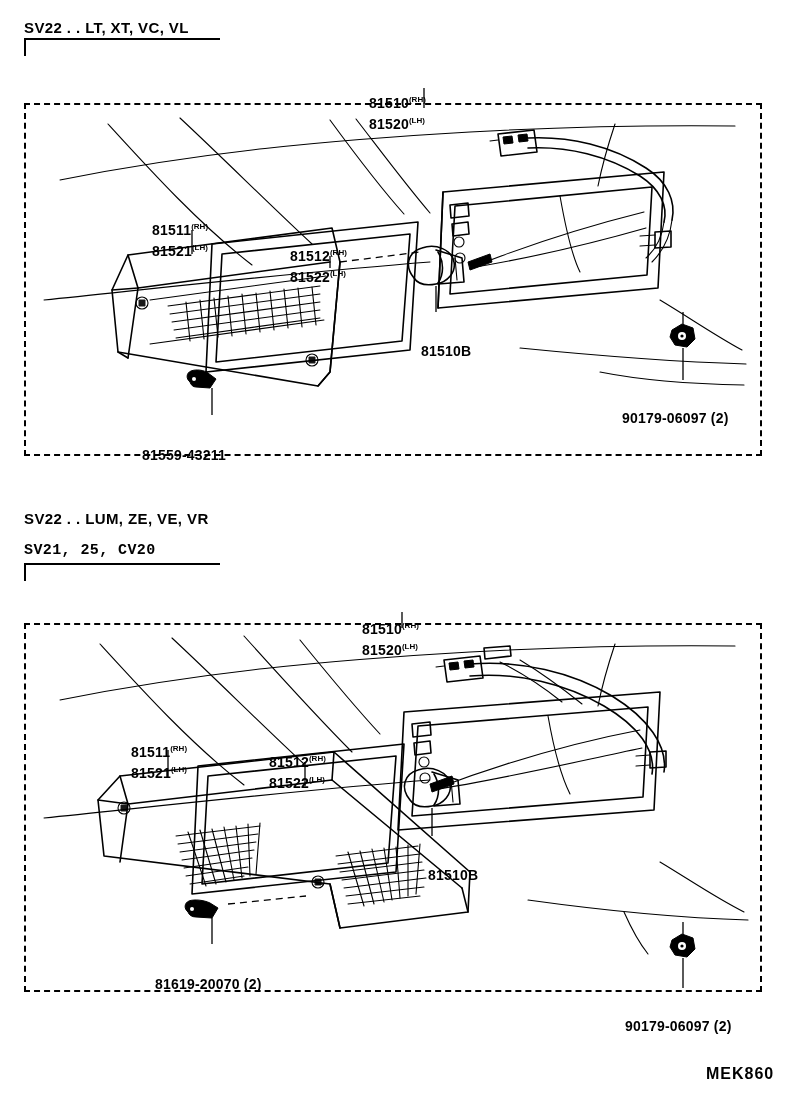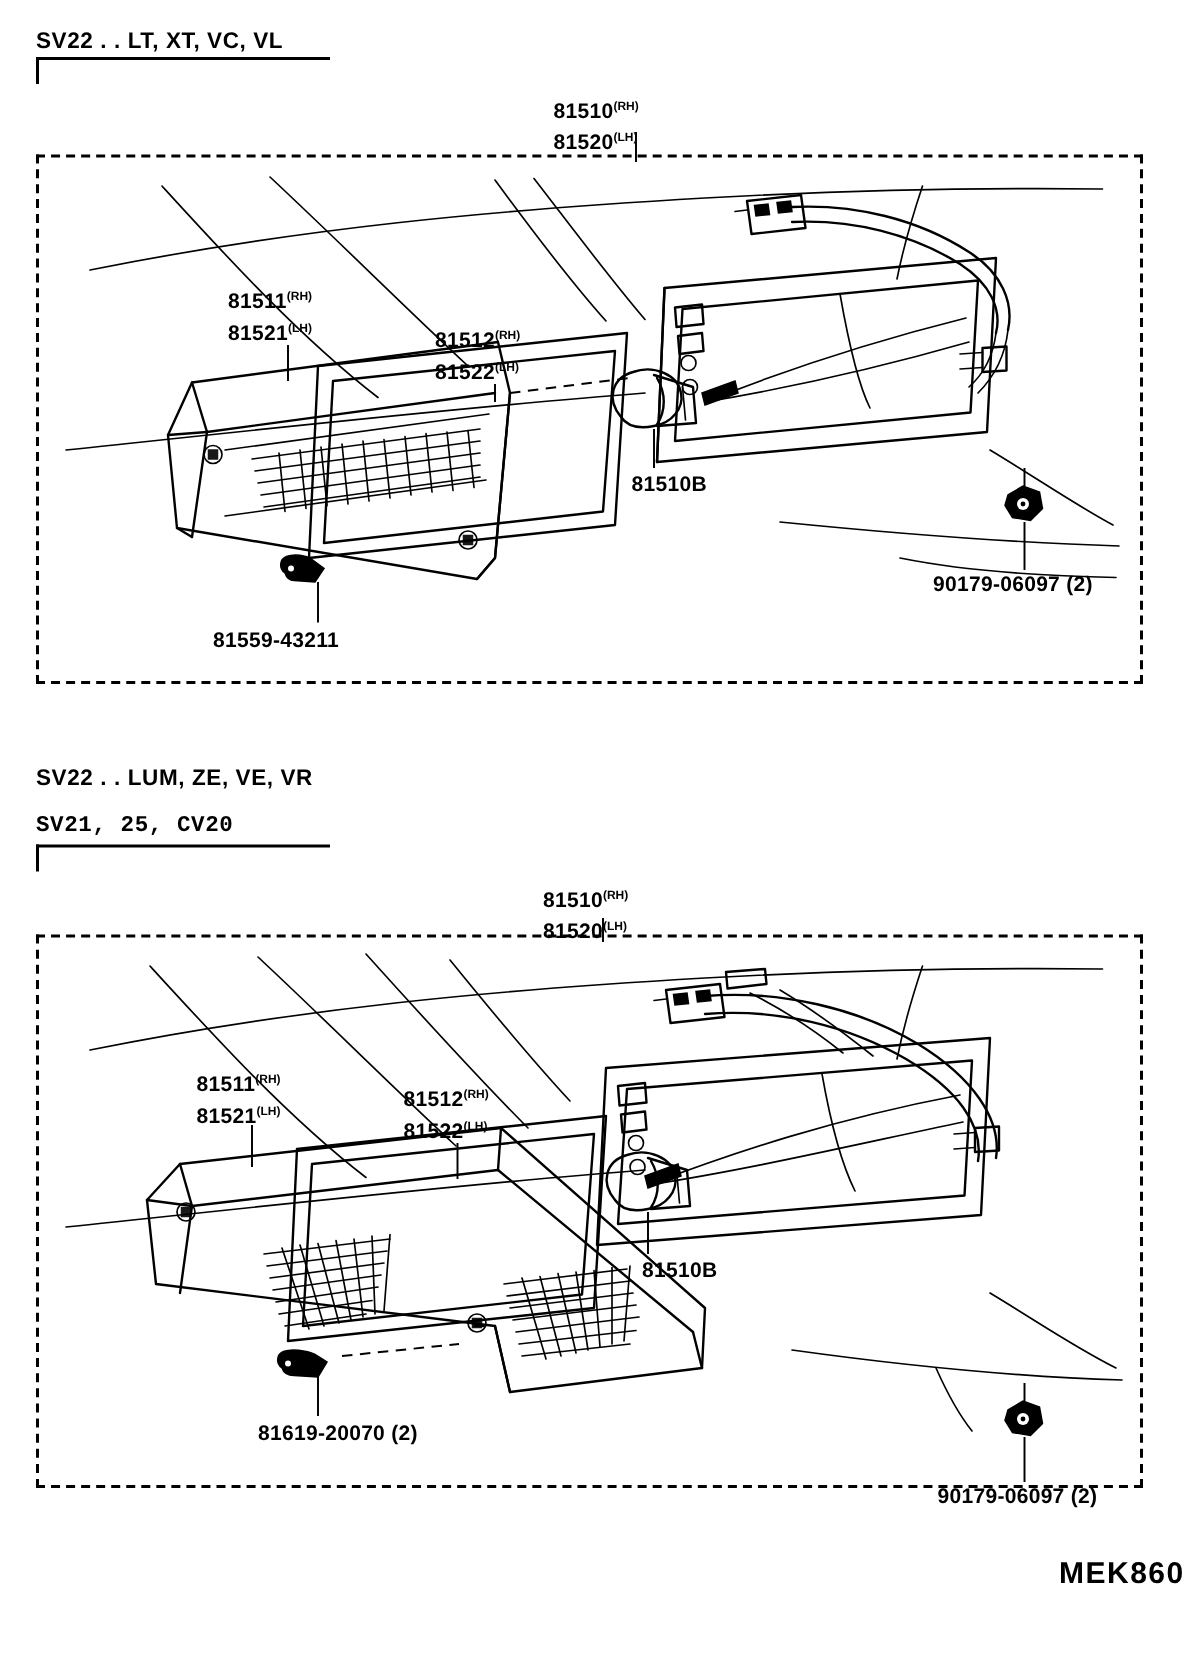--- a/index.html
+++ b/index.html
@@ -42,29 +42,31 @@
   }
 
   
   .lbl{
     position:absolute;
     font-weight:bold;
     font-size:14px;
     letter-spacing:0.2px;
     white-space:nowrap;
     line-height:17px;
+    margin-top:29px;
   }
   .lbl .sfx{font-size:8px;vertical-align:super;letter-spacing:0;}
   .lbl.two-line{line-height:17px;}
 
   .code{
     position:absolute;
     font-weight:bold;
-    font-size:20px;
+    font-size:16px;
     letter-spacing:1px;
+    margin-top:27px;
   }
 
   svg{position:absolute;top:0;left:0;overflow:visible;}
   .ln{fill:none;stroke:#000;stroke-width:1.6;stroke-linecap:round;stroke-linejoin:round;}
   .ln-thin{fill:none;stroke:#000;stroke-width:1.1;stroke-linecap:round;stroke-linejoin:round;}
   .ln-lead{fill:none;stroke:#000;stroke-width:1.3;}
   .ln-dash{fill:none;stroke:#000;stroke-width:1.3;stroke-dasharray:7 5;}
   .fillblk{fill:#000;stroke:#000;stroke-width:1;}
 </style>
 </head>
@@ -322,18 +324,18 @@
     <div><span>81511</span><span class="sfx">(RH)</span></div>
     <div><span>81521</span><span class="sfx">(LH)</span></div>
   </div>
 
   <div class="lbl two-line" style="left:269px;top:721px;">
     <div><span>81512</span><span class="sfx">(RH)</span></div>
     <div><span>81522</span><span class="sfx">(LH)</span></div>
   </div>
 
   <div class="lbl" style="left:428px;top:838px;">81510B</div>
-  <div class="lbl" style="left:172px;top:947px;">81619-20070 (2)</div>
+  <div class="lbl" style="left:155px;top:947px;">81619-20070 (2)</div>
   <div class="lbl" style="left:625px;top:989px;">90179-06097 (2)</div>
 
   <div class="code" style="left:706px;top:1038px;">MEK860</div>
 
 </div>
 
 </body></html>

